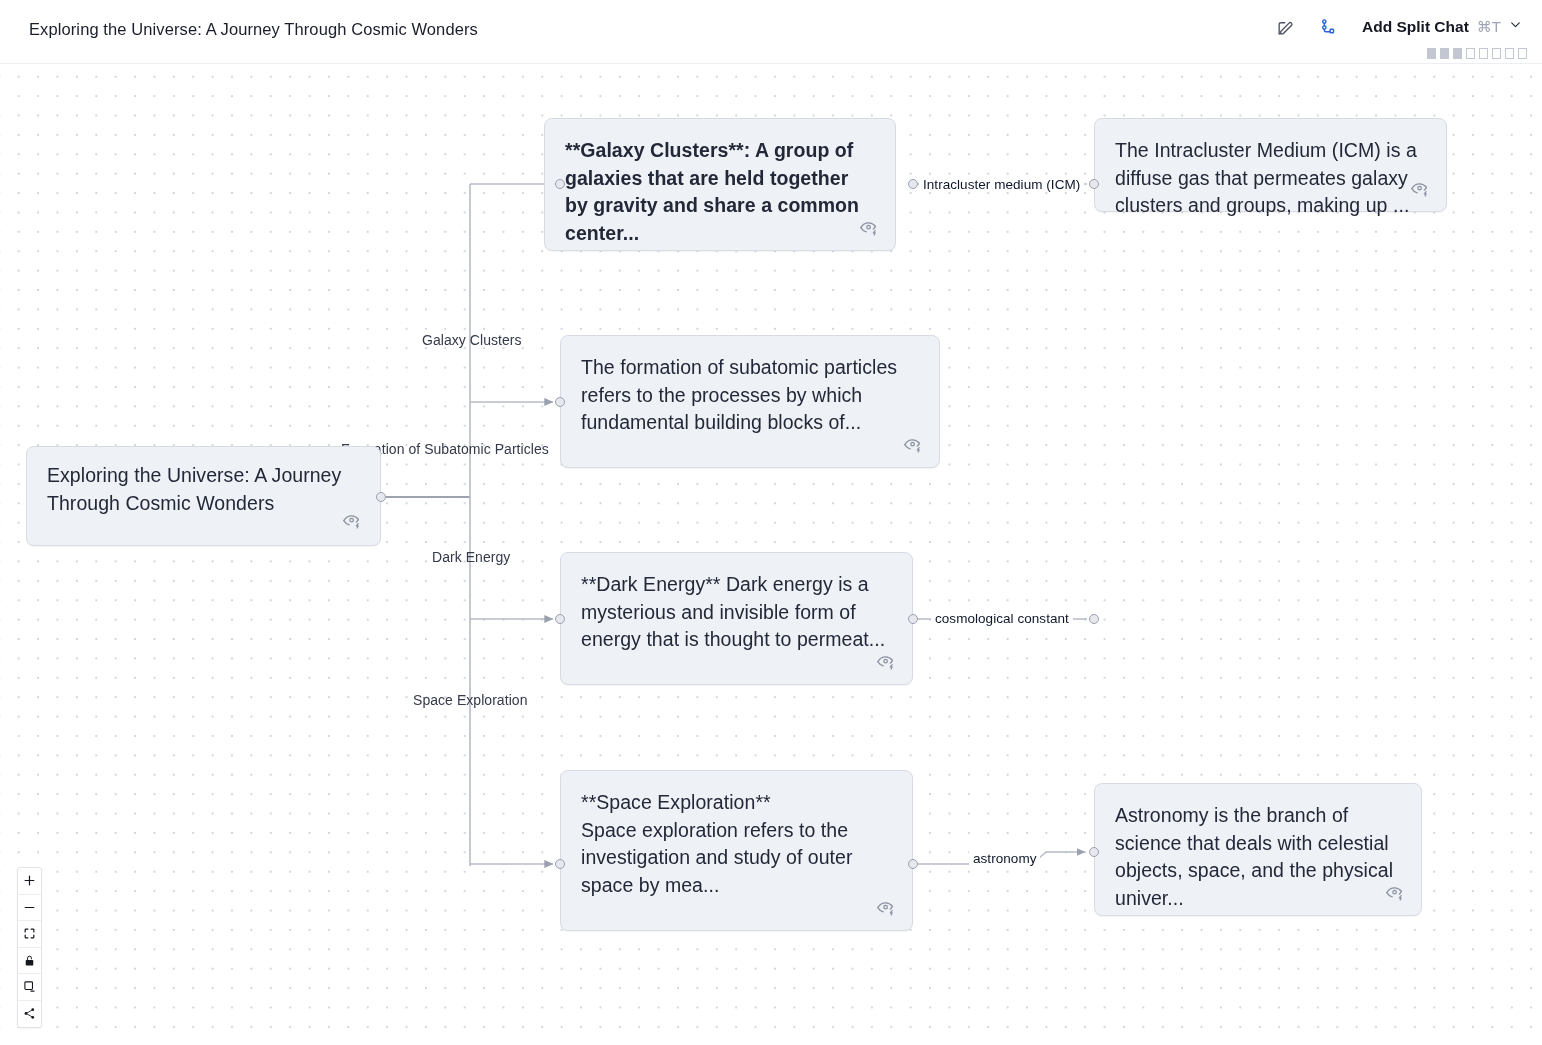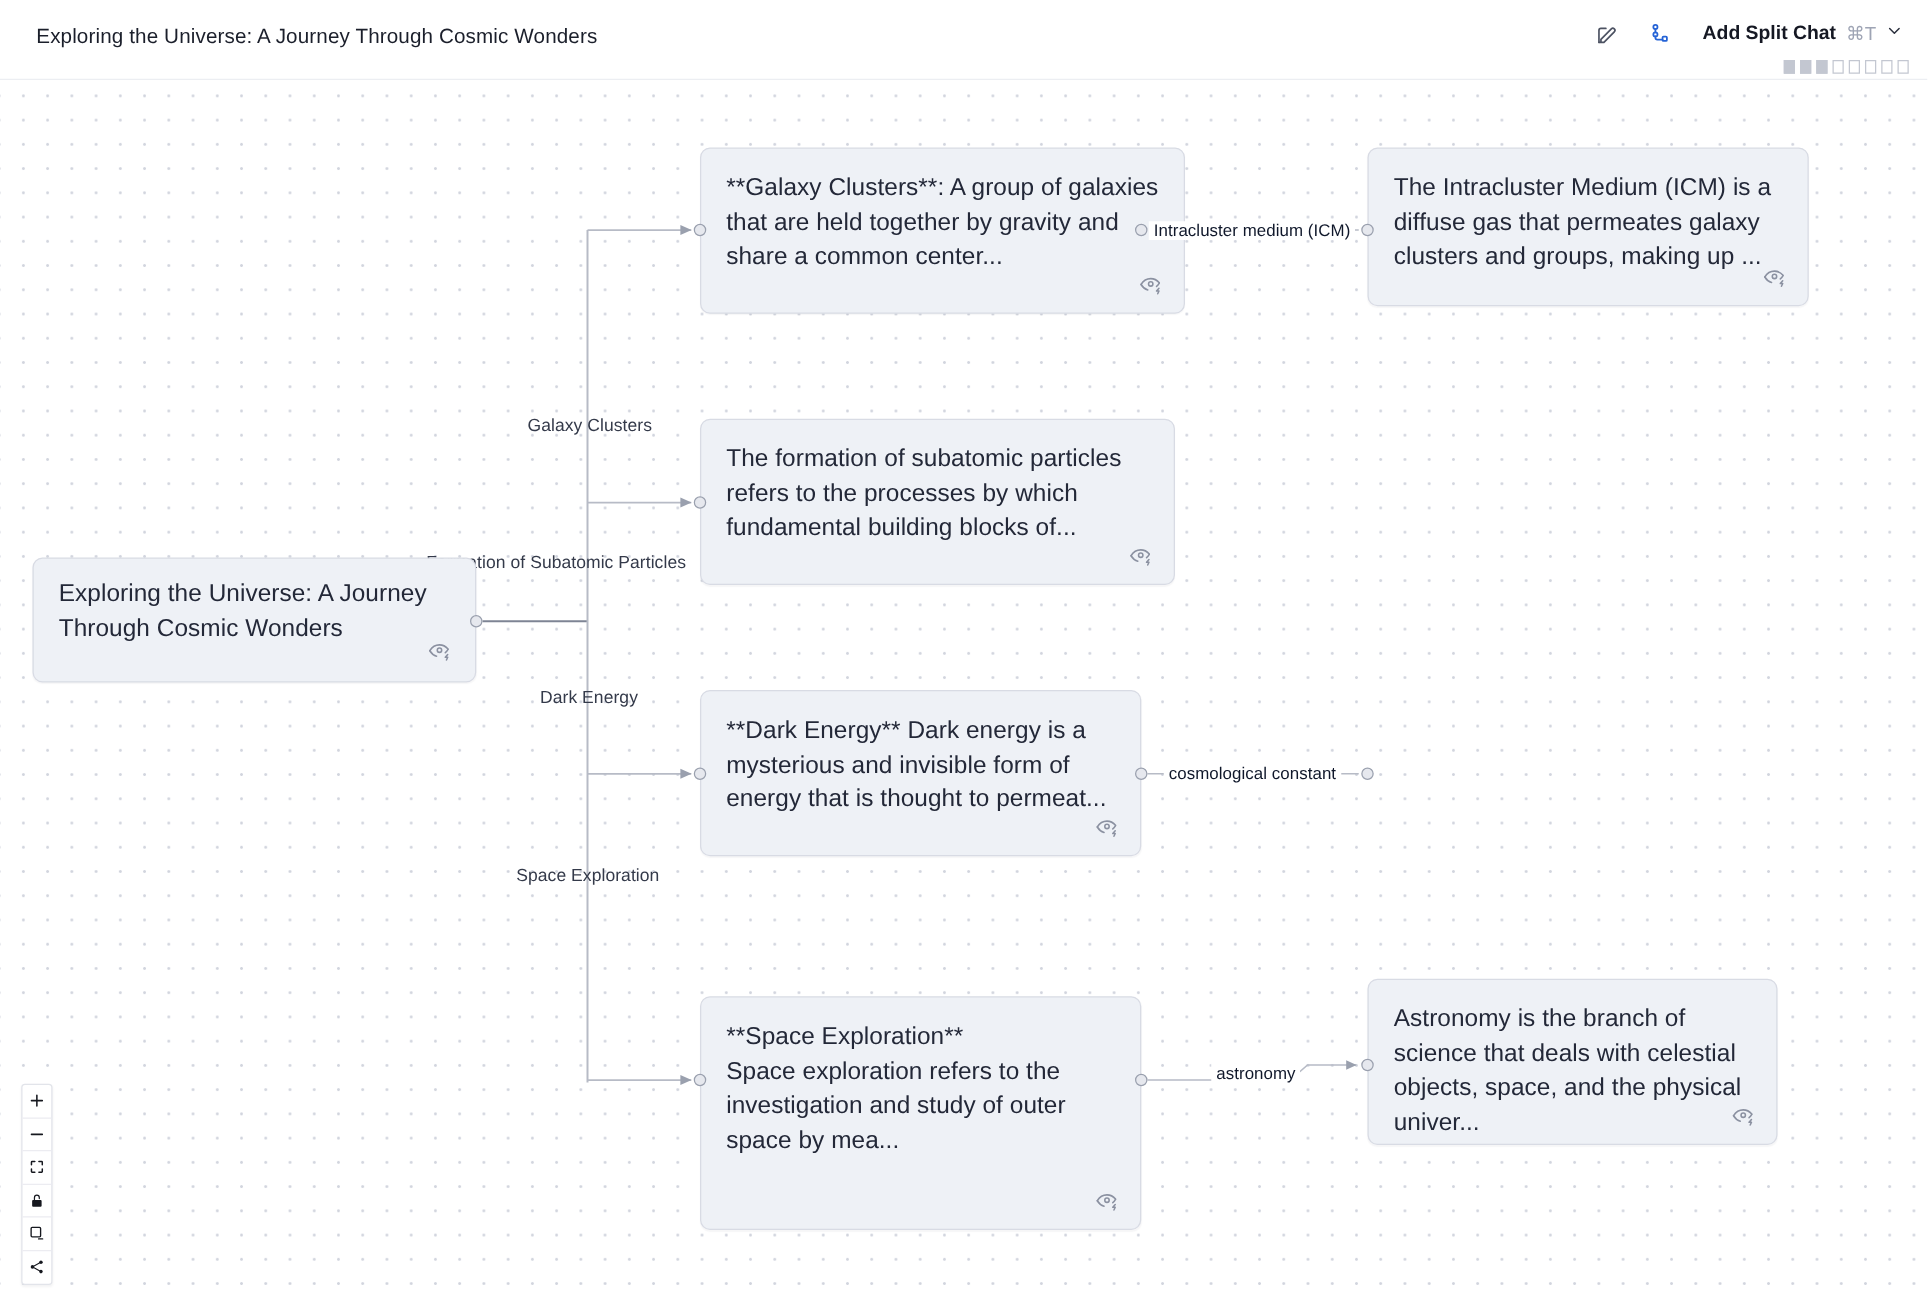--- a/index.html
+++ b/index.html
@@ -219,34 +219,34 @@
       <svg class="eye-flash" viewBox="0 0 24 24" fill="none" stroke="#8b91a1" stroke-width="1.5" stroke-linecap="round" stroke-linejoin="round" style="right:18px; bottom:14px;">
         <path d="M2.2 11.5c2.2-3.6 5.6-5.6 9.3-5.6 3.1 0 6 1.4 8.2 4"></path>
         <path d="M19.7 10.3c-.7 1.2-1.6 2.3-2.6 3.1"></path>
         <path d="M2.2 11.5c1.6 2.7 3.9 4.5 6.5 5.2"></path>
         <circle cx="11.5" cy="11" r="2.1"></circle>
         <path d="M19.4 15.2l-2.3 2.6h2.3l-1.2 2.6"></path>
       </svg>
     </div>
     <div class="handle" style="left:376px; top:428px;"></div>
 
-    <div class="node" style="left:560px; top:54px; width:388px; height:133px;">
+    <div class="node" style="left:544px; top:54px; width:352px; height:133px;font-weight:bold;">
       <div class="node-text">**Galaxy Clusters**: A group of galaxies that are held together by gravity and share a common center...</div>
       <svg class="eye-flash" viewBox="0 0 24 24" fill="none" stroke="#8b91a1" stroke-width="1.5" stroke-linecap="round" stroke-linejoin="round">
         <path d="M2.2 11.5c2.2-3.6 5.6-5.6 9.3-5.6 3.1 0 6 1.4 8.2 4"></path>
         <path d="M19.7 10.3c-.7 1.2-1.6 2.3-2.6 3.1"></path>
         <path d="M2.2 11.5c1.6 2.7 3.9 4.5 6.5 5.2"></path>
         <circle cx="11.5" cy="11" r="2.1"></circle>
         <path d="M19.4 15.2l-2.3 2.6h2.3l-1.2 2.6"></path>
       </svg>
     </div>
     <div class="handle" style="left:555px; top:115px;"></div>
     <div class="handle" style="left:908px; top:115px;"></div>
 
-    <div class="node" style="left:1094px; top:54px; width:353px; height:127px;">
+    <div class="node" style="left:1094px; top:54px; width:353px; height:94px;">
       <div class="node-text">The Intracluster Medium (ICM) is a diffuse gas that permeates galaxy clusters and groups, making up ...</div>
       <svg class="eye-flash" viewBox="0 0 24 24" fill="none" stroke="#8b91a1" stroke-width="1.5" stroke-linecap="round" stroke-linejoin="round">
         <path d="M2.2 11.5c2.2-3.6 5.6-5.6 9.3-5.6 3.1 0 6 1.4 8.2 4"></path>
         <path d="M19.7 10.3c-.7 1.2-1.6 2.3-2.6 3.1"></path>
         <path d="M2.2 11.5c1.6 2.7 3.9 4.5 6.5 5.2"></path>
         <circle cx="11.5" cy="11" r="2.1"></circle>
         <path d="M19.4 15.2l-2.3 2.6h2.3l-1.2 2.6"></path>
       </svg>
     </div>
     <div class="handle" style="left:1089px; top:115px;"></div>
@@ -271,21 +271,21 @@
         <path d="M2.2 11.5c1.6 2.7 3.9 4.5 6.5 5.2"></path>
         <circle cx="11.5" cy="11" r="2.1"></circle>
         <path d="M19.4 15.2l-2.3 2.6h2.3l-1.2 2.6"></path>
       </svg>
     </div>
     <div class="handle" style="left:555px; top:550px;"></div>
     <div class="handle" style="left:908px; top:550px;"></div>
 
     <div class="handle" style="left:1089px; top:550px;"></div>
 
-    <div class="node" style="left:560px; top:733px; width:353px; height:187px;">
+    <div class="node" style="left:560px; top:706px; width:353px; height:161px;">
       <div class="node-text">**Space Exploration**
 Space exploration refers to the investigation and study of outer space by mea...</div>
       <svg class="eye-flash" viewBox="0 0 24 24" fill="none" stroke="#8b91a1" stroke-width="1.5" stroke-linecap="round" stroke-linejoin="round">
         <path d="M2.2 11.5c2.2-3.6 5.6-5.6 9.3-5.6 3.1 0 6 1.4 8.2 4"></path>
         <path d="M19.7 10.3c-.7 1.2-1.6 2.3-2.6 3.1"></path>
         <path d="M2.2 11.5c1.6 2.7 3.9 4.5 6.5 5.2"></path>
         <circle cx="11.5" cy="11" r="2.1"></circle>
         <path d="M19.4 15.2l-2.3 2.6h2.3l-1.2 2.6"></path>
       </svg>
     </div>

